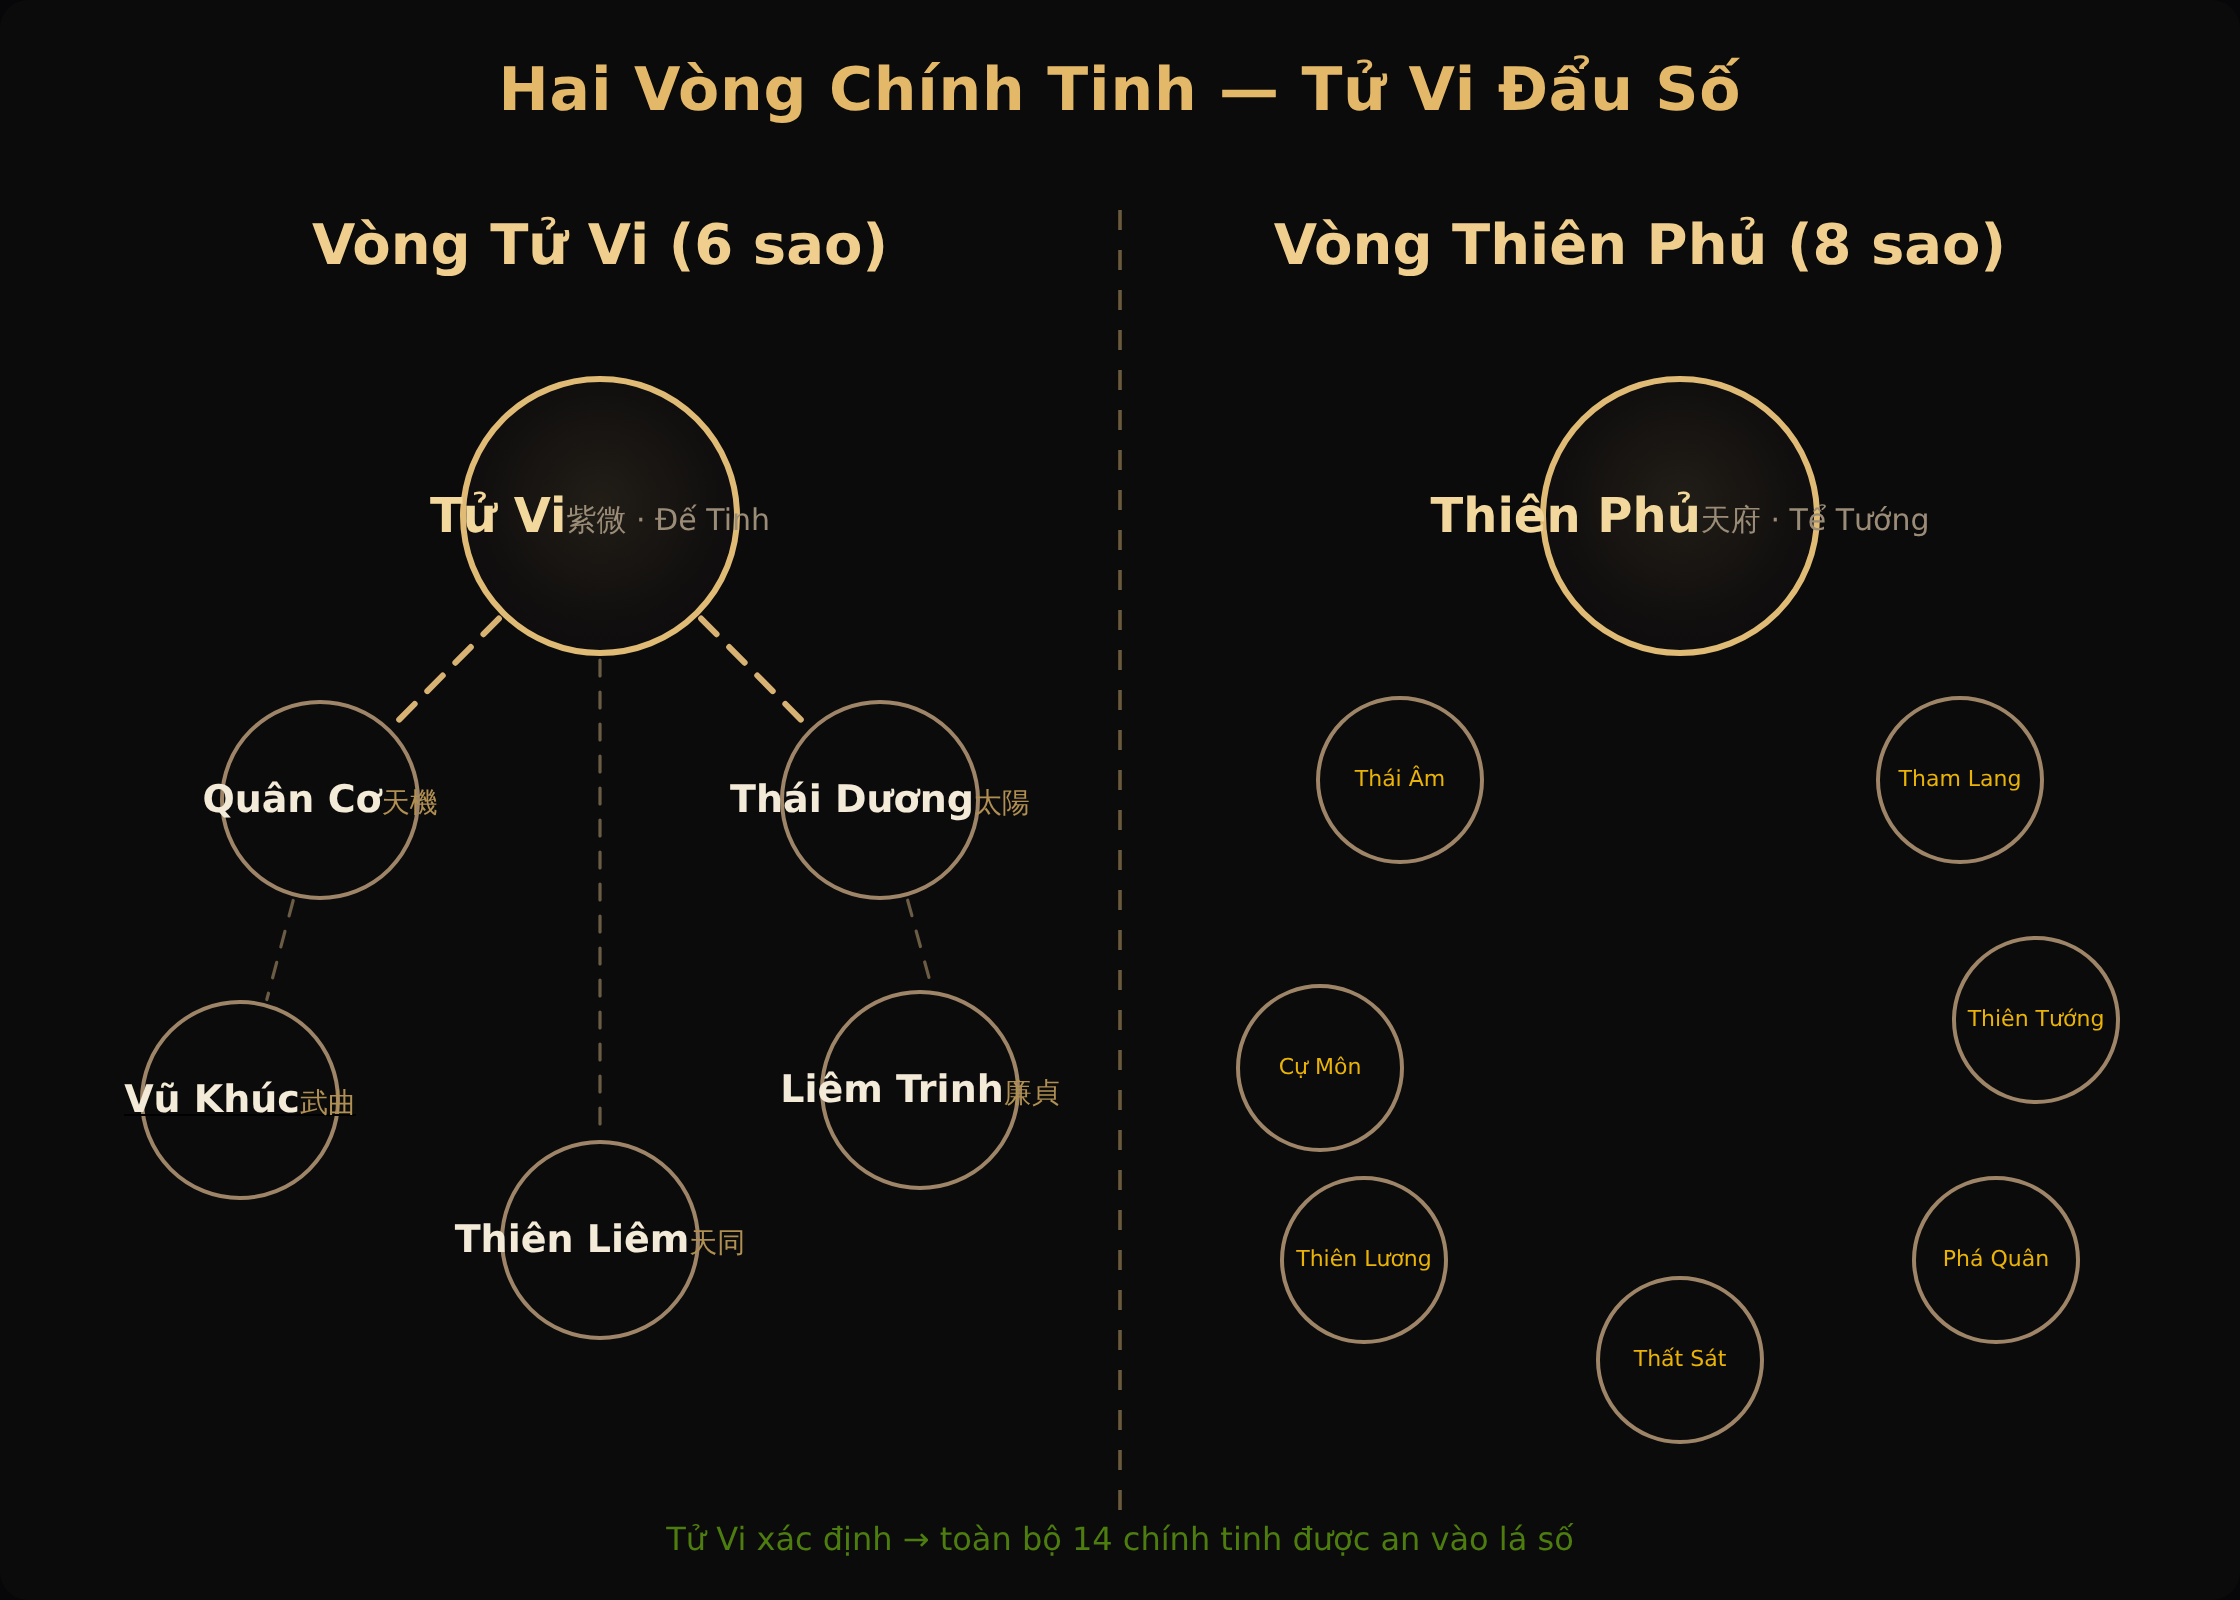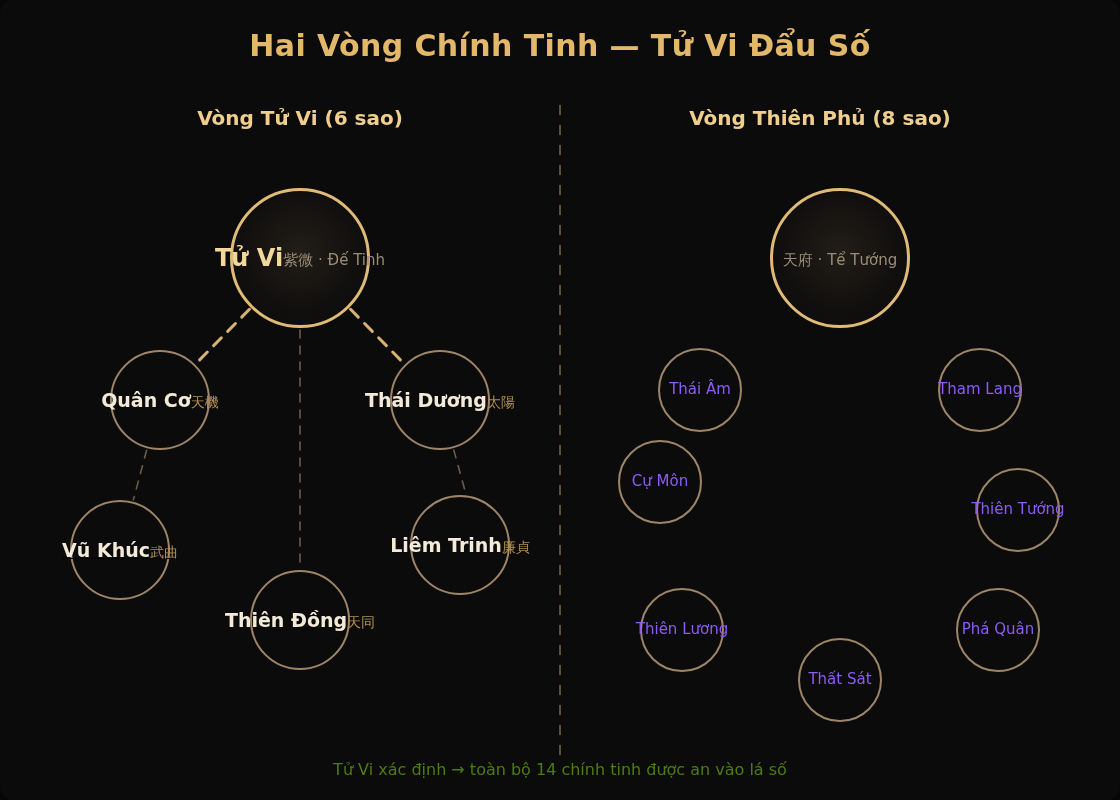--- a/index.html
+++ b/index.html
@@ -30,21 +30,21 @@
     width: 1120px;
     text-align: center;
     font-size: 30px;
     font-weight: bold;
     color: #e3b869;
     letter-spacing: 0.4px;
   }
   .col-heading {
     position: absolute;
     top: 106px;
-    font-size: 20px;
+    font-size: 28px;
     font-weight: bold;
     color: #f0cf8e;
     text-align: center;
   }
   #heading-left  { left: 60px;  width: 480px; }
   #heading-right { left: 580px; width: 480px; }
 
   .node {
     position: absolute;
     border-radius: 50%;
@@ -88,22 +88,22 @@
     font-weight: bold;
     color: #f3ead8;
   }
   .secondary .node-sub {
     font-size: 14px;
     color: #b08f52;
     margin-top: 4px;
     white-space: nowrap;
   }
   .plain .node-label {
-    font-size: 15px;
-    color: #8b5cf6;
+    font-size: 11px;
+    color: #eab308;
     white-space: nowrap;
   }
   #footer {
     position: absolute;
     left: 0;
     top: 760px;
     width: 1120px;
     text-align: center;
     font-size: 16px;
     color: #4d7c0f;
@@ -143,33 +143,34 @@
       </div>
       <div class="node secondary" style="left: 70px; top: 500px; width: 100px; height: 100px; text-decoration: underline;">
         <div class="node-label">Vũ Khúc</div>
         <div class="node-sub">武曲</div>
       </div>
       <div class="node secondary" style="left: 410px; top: 495px; width: 100px; height: 100px;">
         <div class="node-label">Liêm Trinh</div>
         <div class="node-sub">廉貞</div>
       </div>
       <div class="node secondary" style="left: 250px; top: 570px; width: 100px; height: 100px;">
-        <div class="node-label">Thiên Đồng</div>
+        <div class="node-label">Thiên Liêm</div>
         <div class="node-sub">天同</div>
       </div>
       <div class="node primary" style="left: 770px; top: 188px; width: 140px; height: 140px;">
+        <div class="node-label">Thiên Phủ</div>
         <div class="node-sub">天府 · Tể Tướng</div>
       </div>
       <div class="node plain" style="left: 658px; top: 348px; width: 84px; height: 84px;">
         <div class="node-label">Thái Âm</div>
       </div>
       <div class="node plain" style="left: 938px; top: 348px; width: 84px; height: 84px;">
         <div class="node-label">Tham Lang</div>
       </div>
-      <div class="node plain" style="left: 618px; top: 440px; width: 84px; height: 84px;">
+      <div class="node plain" style="left: 618px; top: 492px; width: 84px; height: 84px;">
         <div class="node-label">Cự Môn</div>
       </div>
       <div class="node plain" style="left: 976px; top: 468px; width: 84px; height: 84px;">
         <div class="node-label">Thiên Tướng</div>
       </div>
       <div class="node plain" style="left: 640px; top: 588px; width: 84px; height: 84px;">
         <div class="node-label">Thiên Lương</div>
       </div>
       <div class="node plain" style="left: 956px; top: 588px; width: 84px; height: 84px;">
         <div class="node-label">Phá Quân</div>

